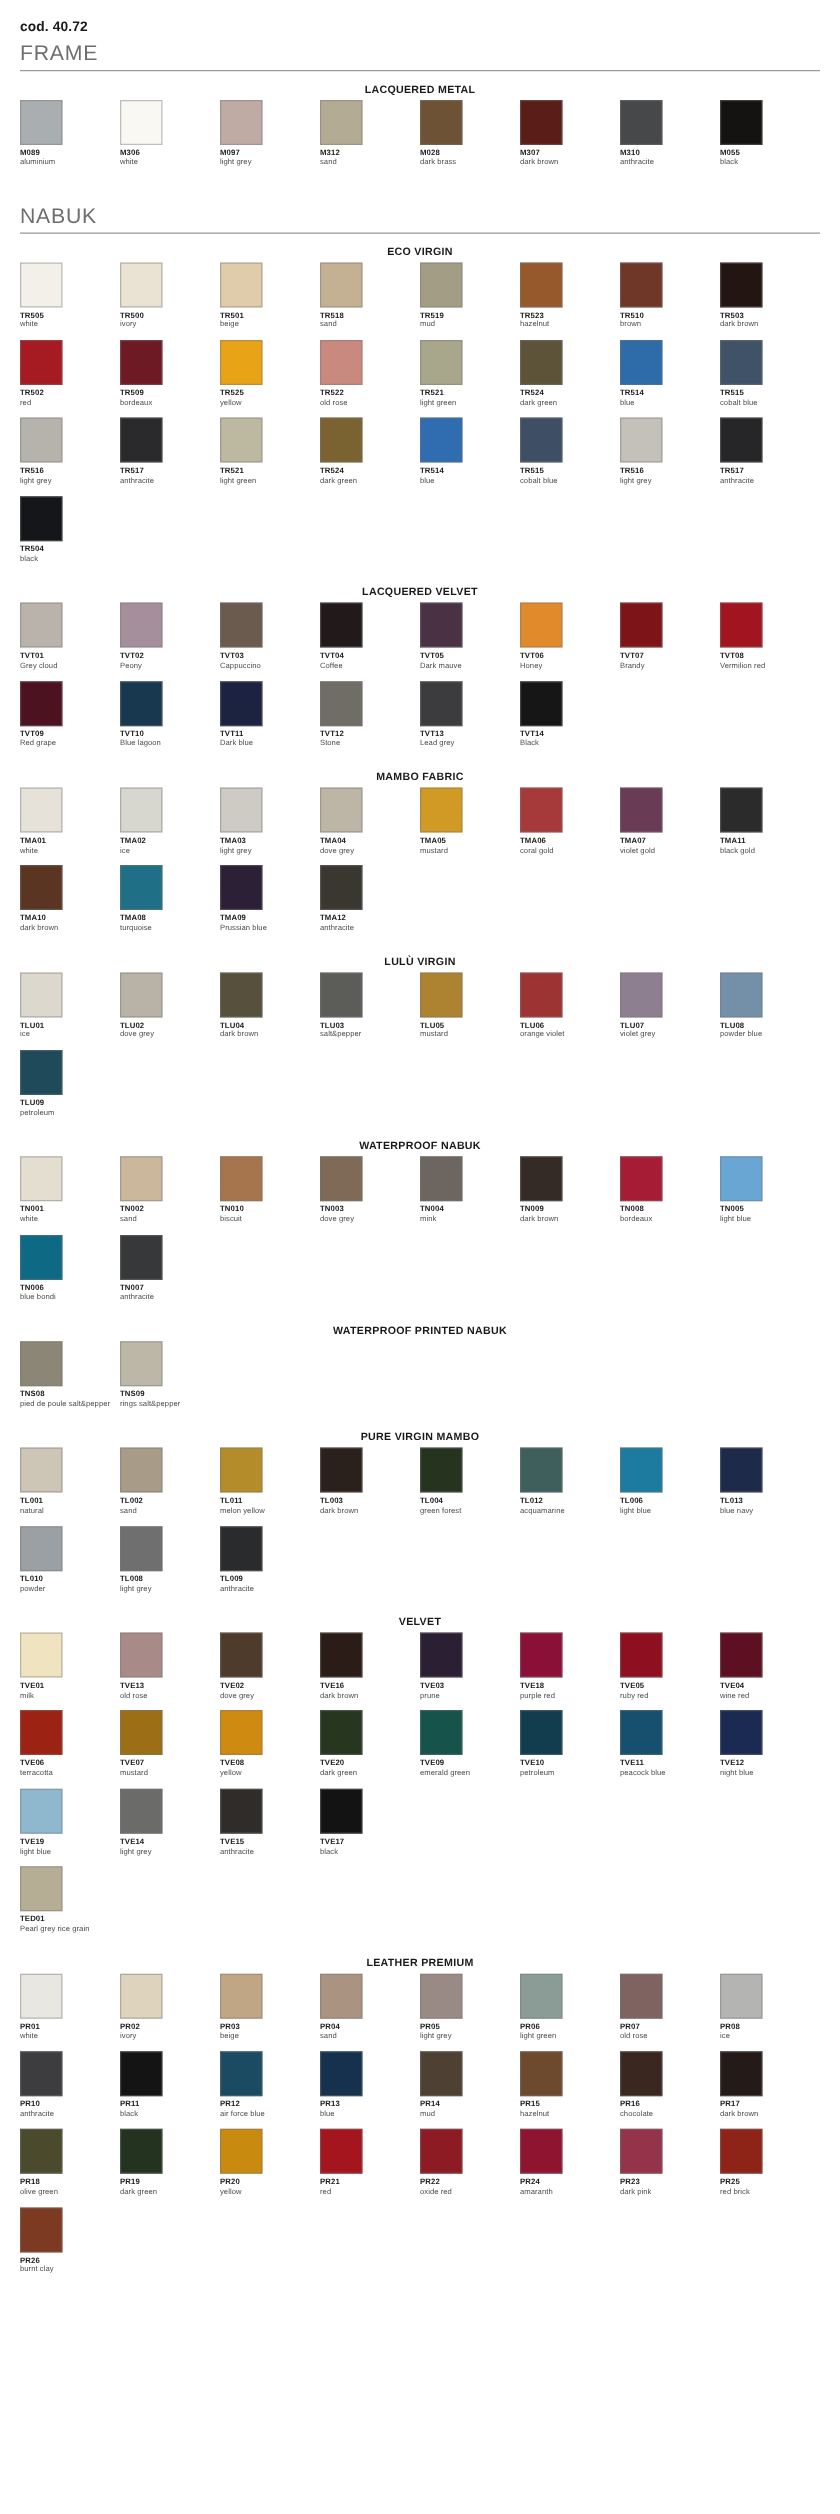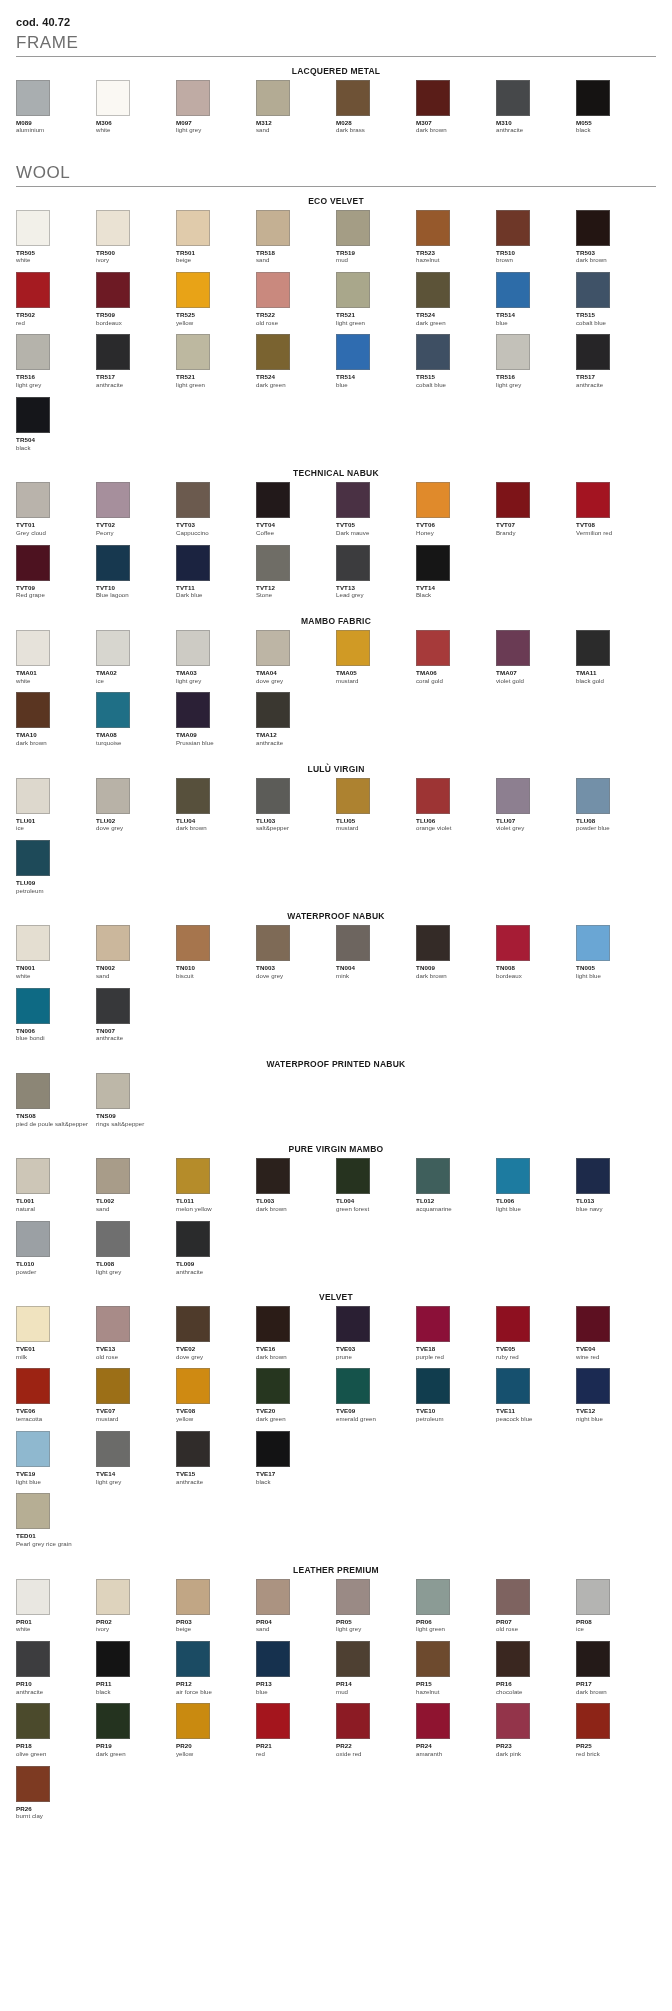--- a/index.html
+++ b/index.html
@@ -129,23 +129,23 @@
           </div>
           <div class="cell">
             <div class="swatch" style="background: rgb(21, 19, 18);"></div>
             <div class="code">M055</div>
             <div class="name">black</div>
           </div>
         </div>
       </div>
       <div class="spacer-lg"></div>
       <div class="sect">
-        <div class="big-title">WOOL</div>
+        <div class="big-title">NABUK</div>
         <hr class="rule">
-        <div class="group-title">ECO VELVET</div>
+        <div class="group-title">ECO VIRGIN</div>
         <div class="grid">
           <div class="cell">
             <div class="swatch" style="background: rgb(242, 240, 233);"></div>
             <div class="code">TR505</div>
             <div class="name">white</div>
           </div>
           <div class="cell">
             <div class="swatch" style="background: rgb(234, 226, 211);"></div>
             <div class="code">TR500</div>
             <div class="name">ivory</div>
@@ -259,21 +259,21 @@
             <div class="swatch" style="background: rgb(38, 37, 39);"></div>
             <div class="code">TR517</div>
             <div class="name">anthracite</div>
           </div>
           <div class="cell">
             <div class="swatch" style="background: rgb(21, 22, 26);"></div>
             <div class="code">TR504</div>
             <div class="name">black</div>
           </div>
         </div>
-        <div class="group-title">TECHNICAL NABUK</div>
+        <div class="group-title">LACQUERED VELVET</div>
         <div class="grid">
           <div class="cell">
             <div class="swatch" style="background: rgb(185, 179, 171);"></div>
             <div class="code">TVT01</div>
             <div class="name">Grey cloud</div>
           </div>
           <div class="cell">
             <div class="swatch" style="background: rgb(166, 143, 156);"></div>
             <div class="code">TVT02</div>
             <div class="name">Peony</div>

